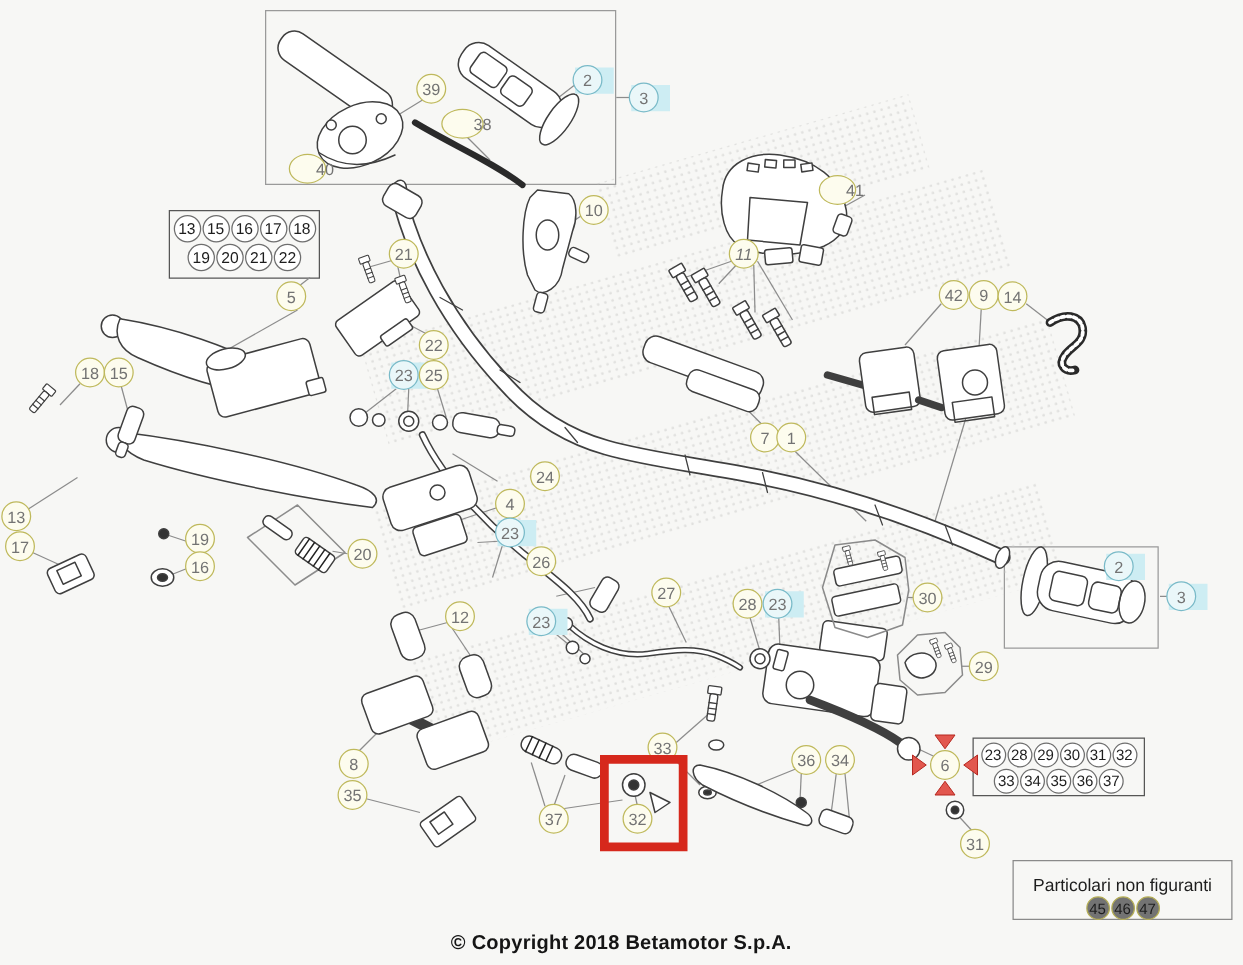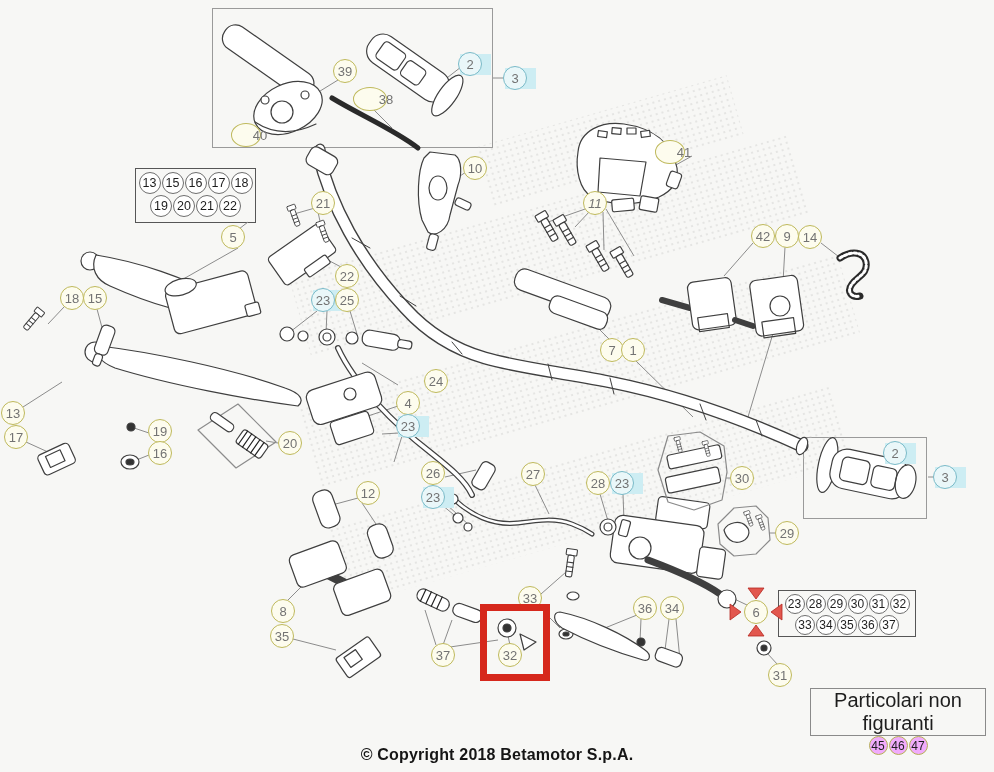--- a/index.html
+++ b/index.html
@@ -7,29 +7,29 @@
     width:994px;height:772px;position:relative;overflow:hidden;
     background:#f7f7f5;
     font-family:"Liberation Sans", sans-serif;
   }
   .box{position:absolute;box-sizing:border-box;border:1.4px solid #9a9a9a;background:transparent;}
   #throttle-box{left:212px;top:8px;width:281px;height:140px;}
   #grip-box{left:803px;top:437px;width:124px;height:82px;}
   #legend-top-left{left:135px;top:168px;width:121px;height:55px;border-color:#565656;padding-top:2px;}
   #legend-bottom-right{left:778px;top:590px;width:138px;height:47px;border-color:#565656;padding-top:2px;}
   #not-shown-box{left:810px;top:688px;width:176px;height:48px;border-color:#8a8a8a;text-align:center;}
-  #not-shown-title{font-size:20px;color:#1d1d1d;margin-top:0;}
+  #not-shown-title{font-size:14px;color:#1d1d1d;margin-top:11px;}
   .lrow{display:flex;justify-content:center;gap:1px;margin-top:1px;}
   .lcircle{
     width:20px;height:20px;border:1.3px solid #6e6e6e;border-radius:50%;
     background:#fff;display:inline-flex;align-items:center;justify-content:center;
     font-size:12px;color:#1d1d1d;box-sizing:border-box;flex:none;
   }
   .lcircle.big{width:22px;height:22px;font-size:12.5px;}
-  .lcircle.ycircle{width:19px;height:19px;background:#f0abfc;border-color:#b5ae55;}
+  .lcircle.ycircle{width:19px;height:19px;background:#737373;border-color:#b5ae55;}
   #callout-layer{position:absolute;left:0;top:0;width:994px;height:772px;z-index:4;pointer-events:none;}
   .callout{
     position:absolute;width:24px;height:24px;border-radius:50%;
     display:flex;align-items:center;justify-content:center;
     font-size:13px;color:#737373;transform:translate(-50%,-50%);
     box-sizing:border-box;pointer-events:auto;
   }
   .callout.yellow{background:#fdfcee;border:1.5px solid #bfb95c;}
   .callout.blue{background:#eaf7f9;border:1.5px solid #79bac8;}
   .cyan-patch{position:absolute;width:31px;height:21px;background:#cdedf3;pointer-events:none;}
@@ -478,21 +478,21 @@
     <span class="callout yellow" style="left: 408px; top: 381px; margin-left: 28px;">24</span>
     <span class="callout yellow" style="left: 408px; top: 403px;">4</span>
     <span class="cyan-patch" style="left: 398px; top: 416px;"></span>
     <span class="callout blue" style="left: 408px; top: 426px;">23</span>
     <span class="callout yellow" style="left: 13px; top: 413px;">13</span>
     <span class="callout yellow" style="left: 16px; top: 437px;">17</span>
     <span class="callout yellow" style="left: 160px; top: 431px;">19</span>
     <span class="callout yellow" style="left: 160px; top: 453px;">16</span>
     <span class="callout yellow" style="left: 290px; top: 443px;">20</span>
     <span class="callout yellow" style="left: 368px; top: 493px;">12</span>
-    <span class="callout yellow" style="left: 433px; top: 473px;">26</span>
+    <span class="callout yellow" style="left: 433px; top: 449px;">26</span>
     <span class="cyan-patch" style="left: 423px; top: 487px;"></span>
     <span class="callout blue" style="left: 433px; top: 497px;">23</span>
     <span class="callout yellow" style="left: 533px; top: 474px;">27</span>
     <span class="callout yellow" style="left: 598px; top: 483px;">28</span>
     <span class="cyan-patch" style="left: 612px; top: 473px;"></span>
     <span class="callout blue" style="left: 622px; top: 483px;">23</span>
     <span class="callout yellow" style="left: 742px; top: 478px;">30</span>
     <span class="cyan-patch" style="left: 885px; top: 443px;"></span>
     <span class="callout blue" style="left: 895px; top: 453px;">2</span>
     <span class="cyan-patch" style="left: 935px; top: 467px;"></span>

